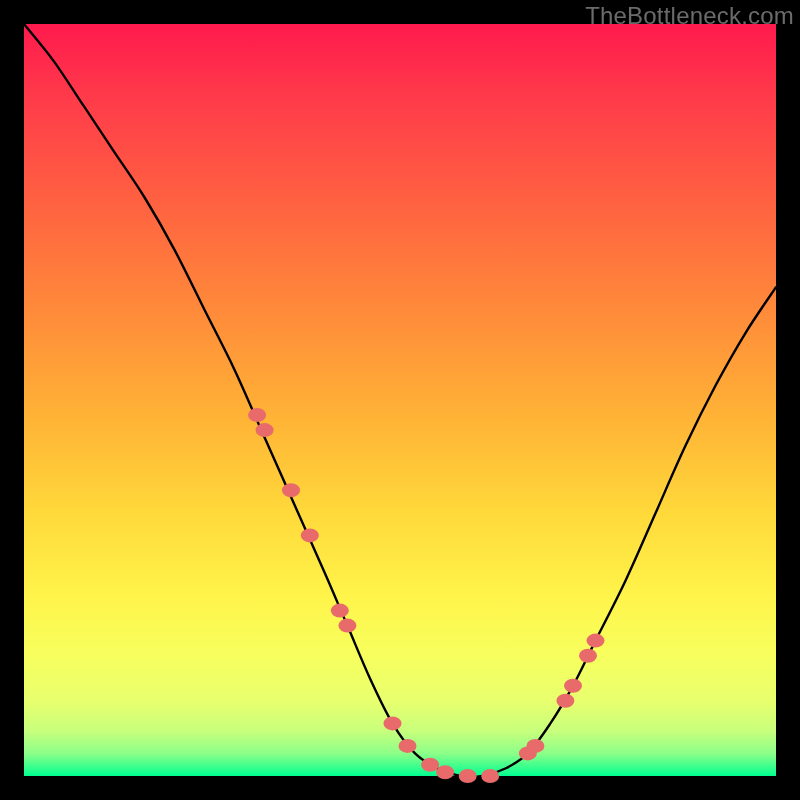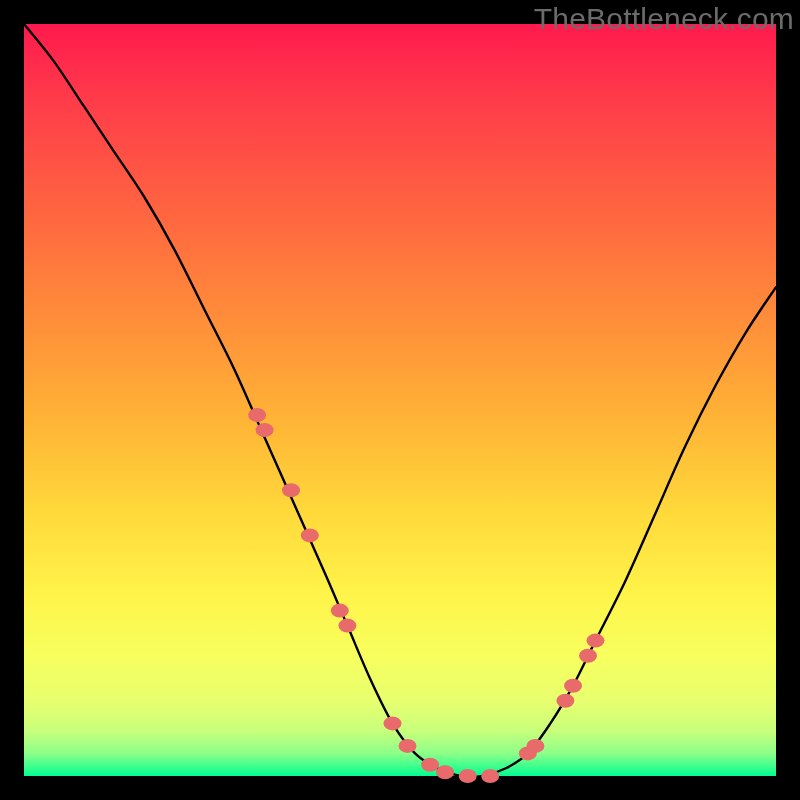--- a/index.html
+++ b/index.html
@@ -40,21 +40,21 @@
       #8cff88 97%,
       #30ff8e 99%,
       #00ff90 100%
     );
   }
   .watermark {
     position: absolute;
     top: 2px;
     right: 6px;
     color: #6b6b6b;
-    font-size: 30px;
+    font-size: 24px;
     letter-spacing: 0.2px;
     font-weight: 500;
     user-select: none;
   }
   svg.curve {
     position: absolute;
     left: 0;
     top: 0;
     width: 752px;
     height: 752px;

